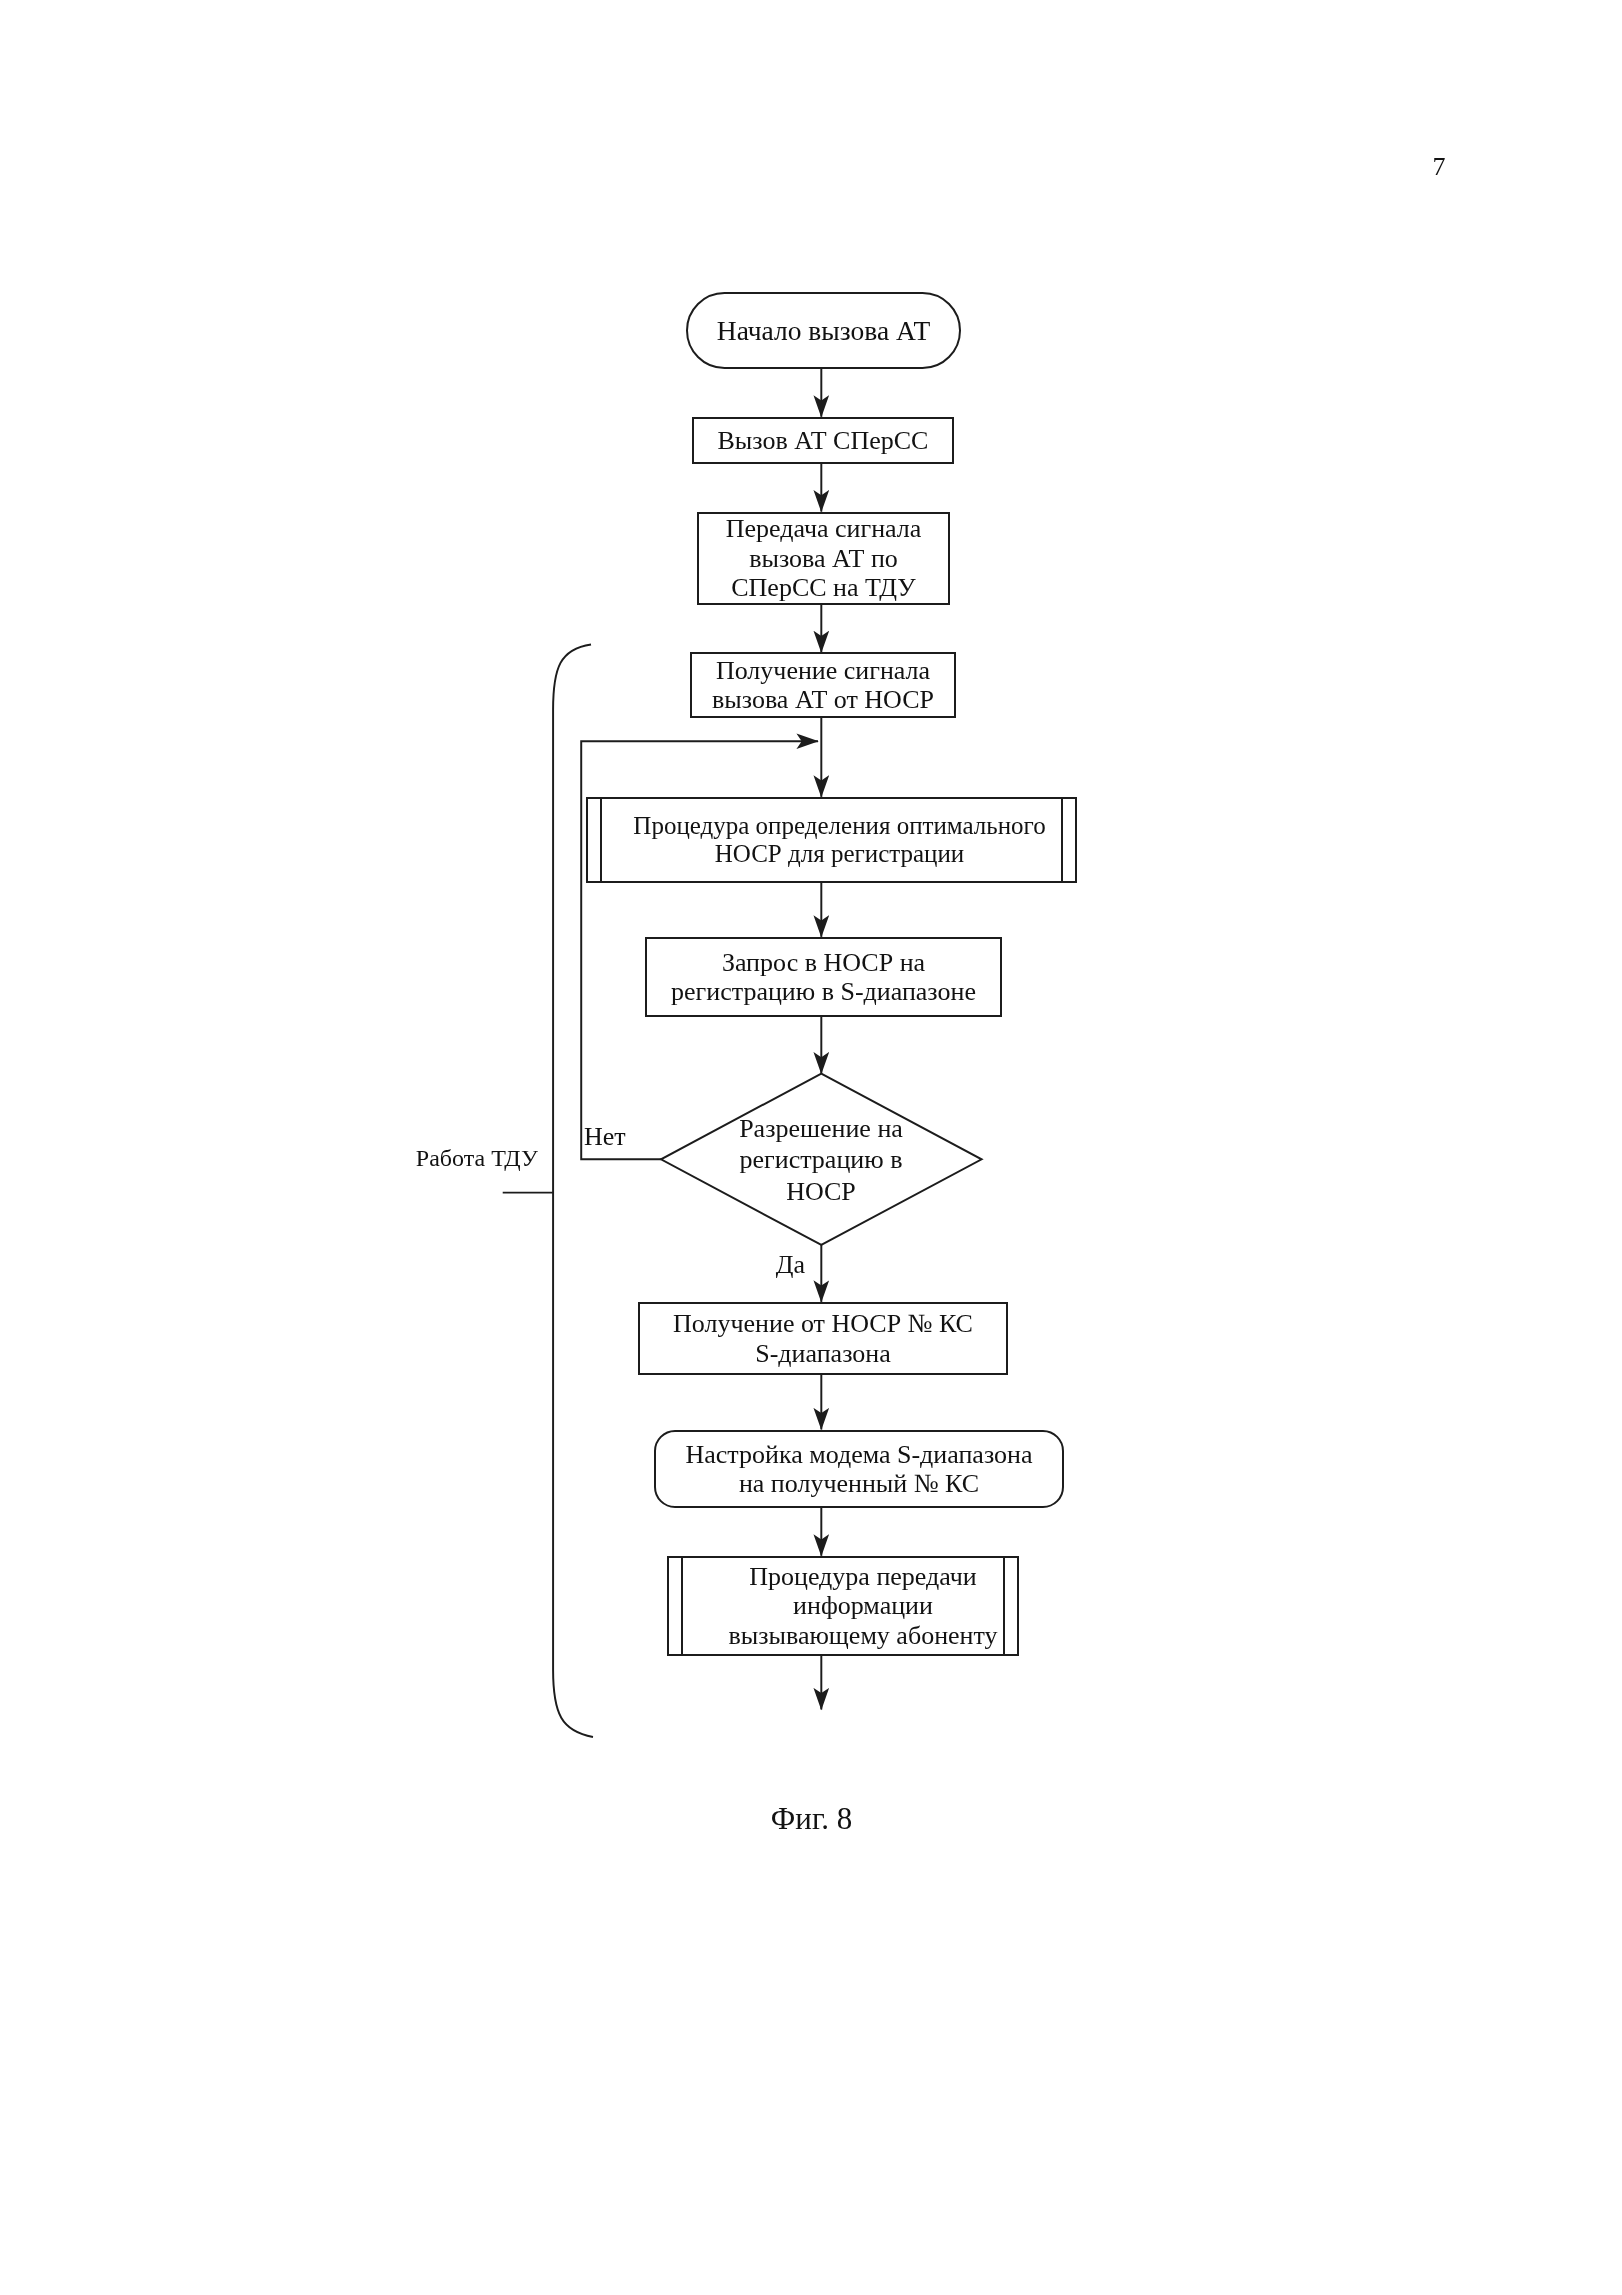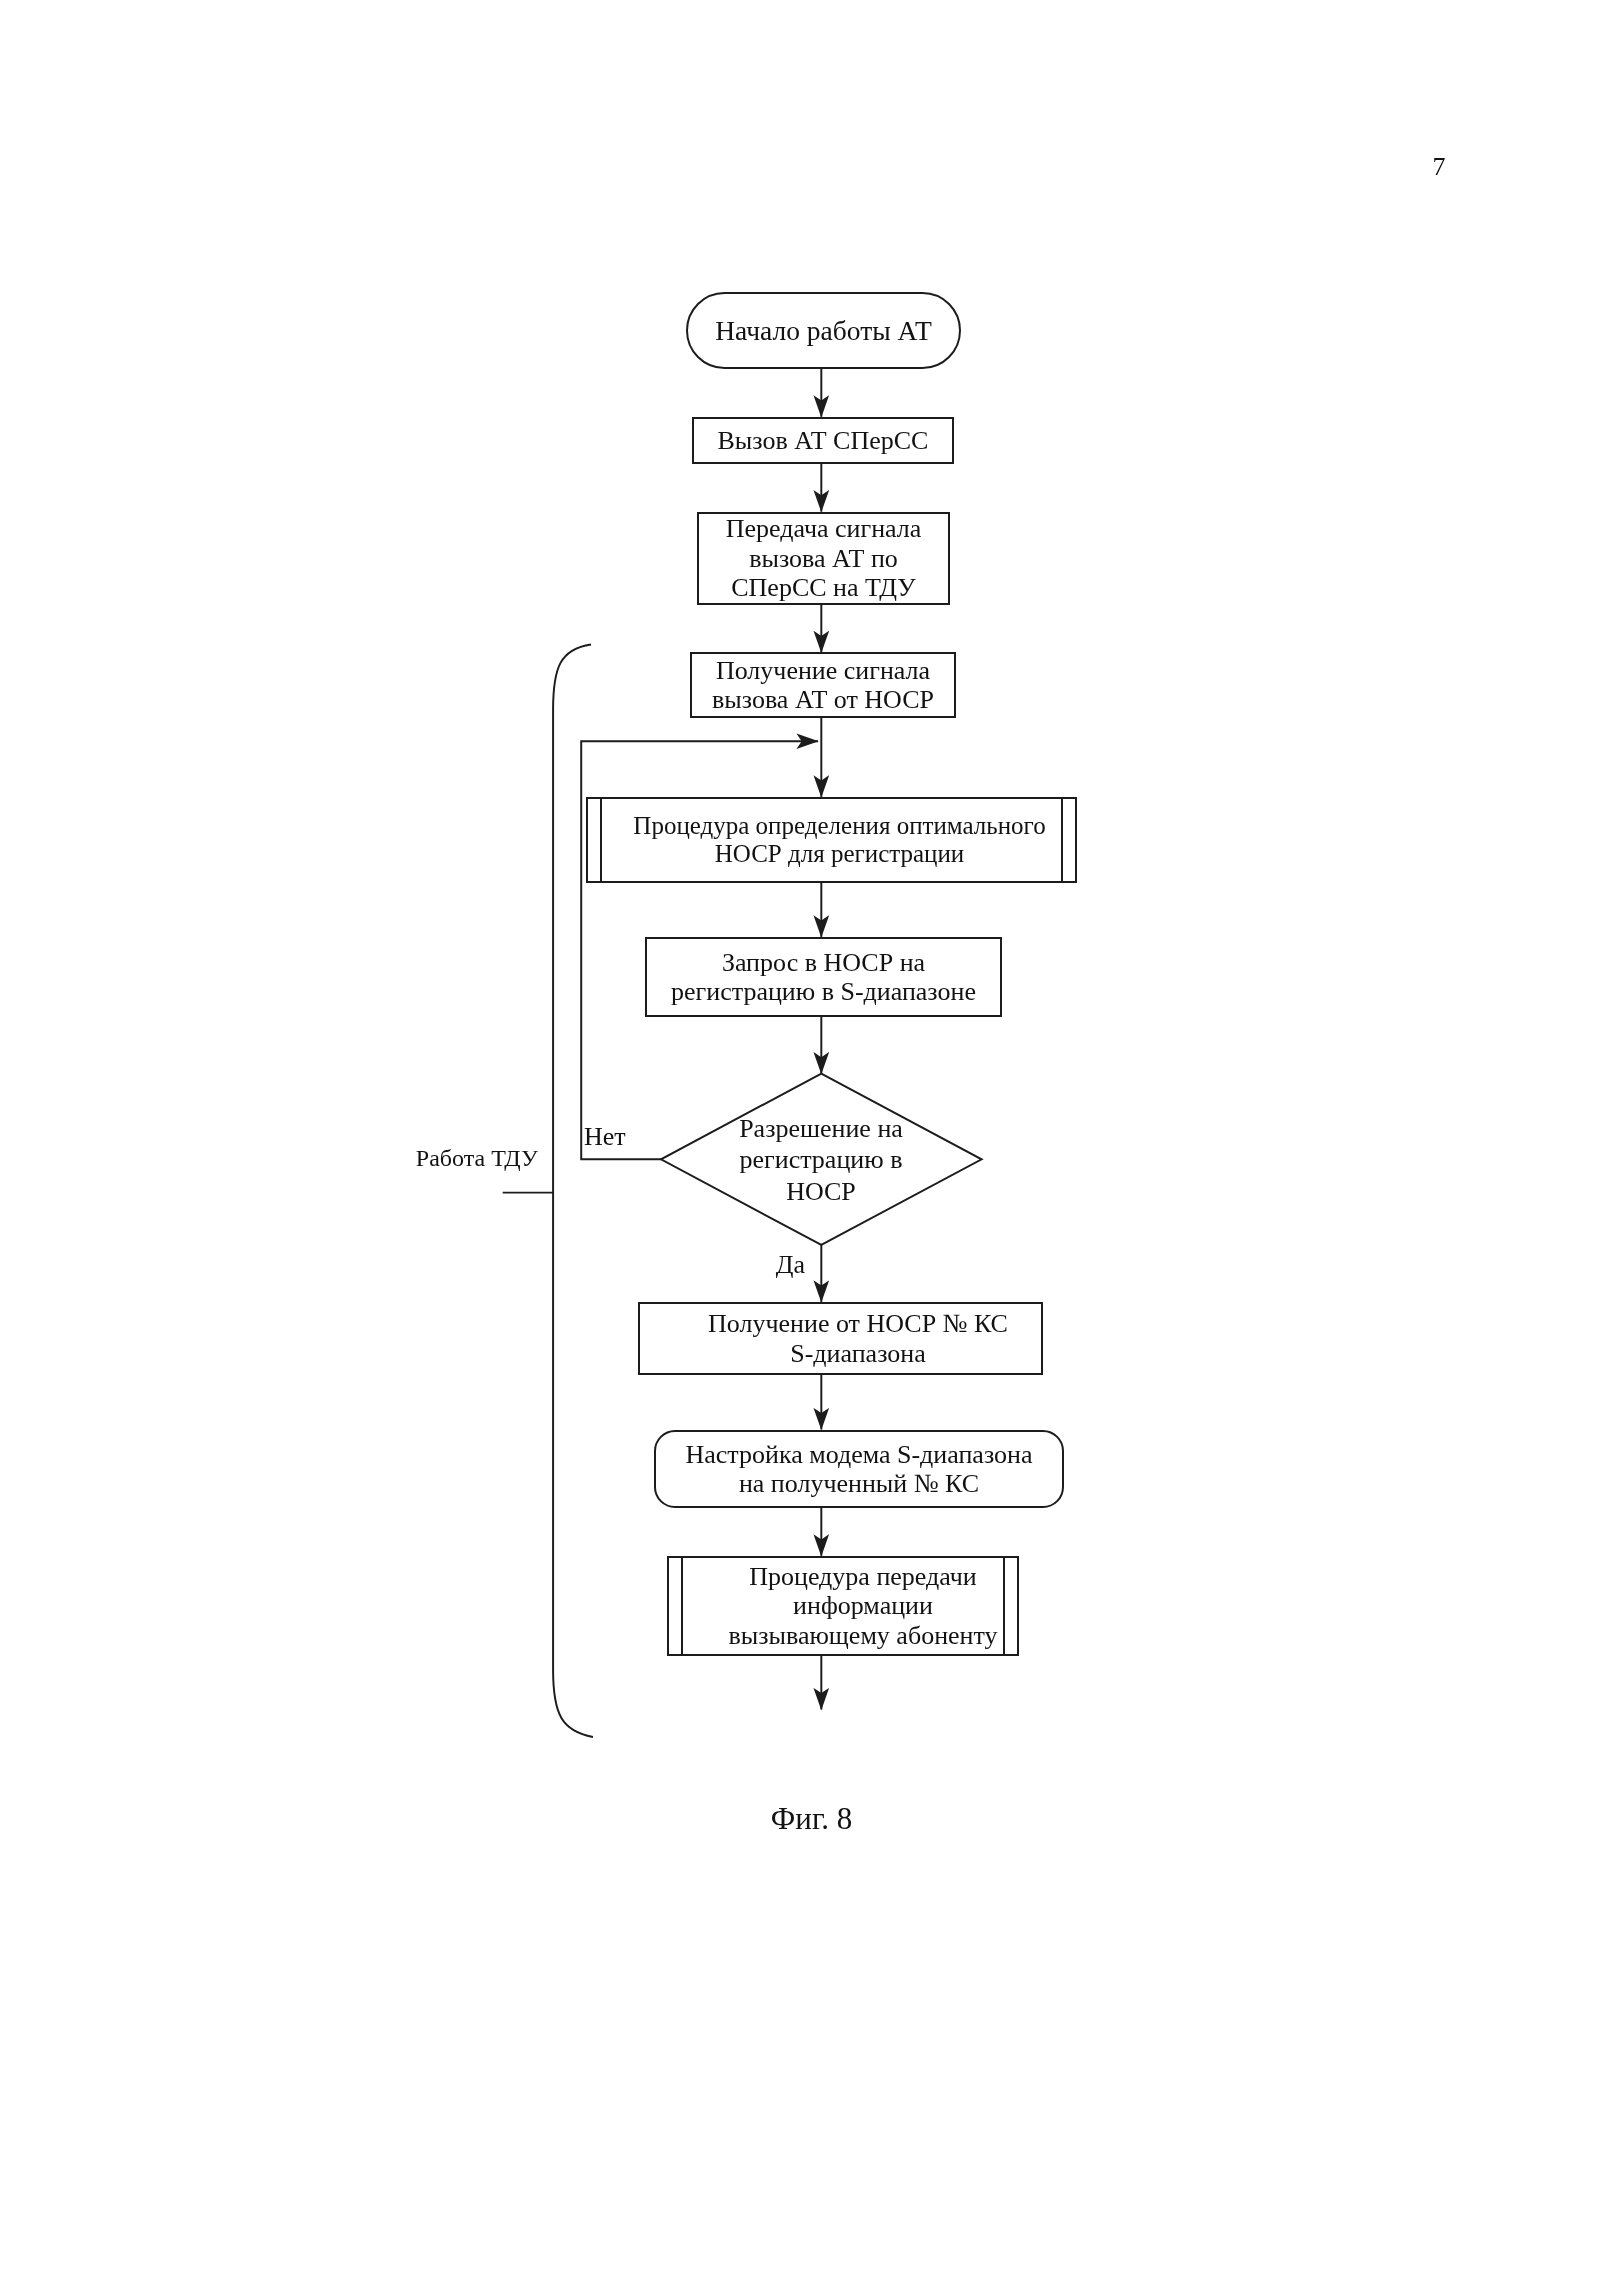--- a/index.html
+++ b/index.html
@@ -59,21 +59,21 @@
 
     <polygon points="1255,1641 1500,1772 1255,1903 1010,1772" fill="#ffffff" stroke="#1c1c1c" stroke-width="3"></polygon>
 
     <path d="M 903 985 C 856 992 845 1020 845 1085 L 845 2552 C 845 2620 858 2646 906 2655" fill="none" stroke="#1c1c1c" stroke-width="3"></path>
     <line x1="768" y1="1823" x2="845" y2="1823" stroke="#1c1c1c" stroke-width="3"></line>
   </svg>
 
   <div class="free pagenum" style="left:1413px;top:152px;width:52px;">7</div>
 
   <div class="node terminator" style="left:686px;top:292px;width:271px;height:73px;">
-    <span>Начало работы АТ</span>
+    <span>Начало вызова АТ</span>
   </div>
 
   <div class="node" style="left:692px;top:417px;width:258px;height:43px;">
     <span>Вызов АТ СПерСС</span>
   </div>
 
   <div class="node" style="left:697px;top:512px;width:249px;height:89px;">
     <span>Передача сигнала
 вызова АТ по
 СПерСС на ТДУ</span>
@@ -93,21 +93,21 @@
     <span>Запрос в НОСР на
 регистрацию в S-диапазоне</span>
   </div>
 
   <div class="diamond-label" style="left:703px;top:1111px;width:236px;height:98px;">
     <span>Разрешение на
 регистрацию в
 НОСР</span>
   </div>
 
-  <div class="node" style="left:638px;top:1302px;width:366px;height:69px;padding-left:35px;">
+  <div class="node" style="left:638px;top:1302px;width:366px;height:69px;">
     <span>Получение от НОСР № КС
 S-диапазона</span>
   </div>
 
   <div class="node" style="left:654px;top:1430px;width:406px;height:74px;border-radius:21px;">
     <span>Настройка модема S-диапазона
 на полученный № КС</span>
   </div>
 
   <div class="node predef" style="left:667px;top:1556px;width:308px;height:96px;padding-left:40px;">

